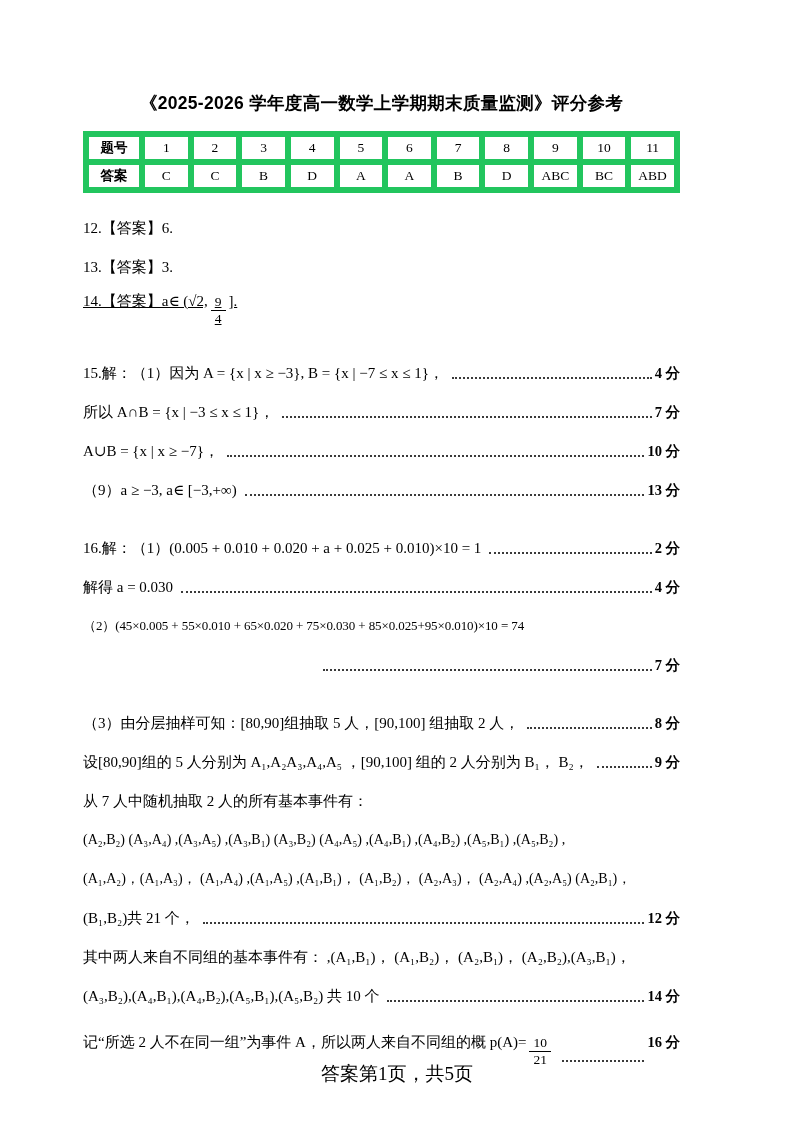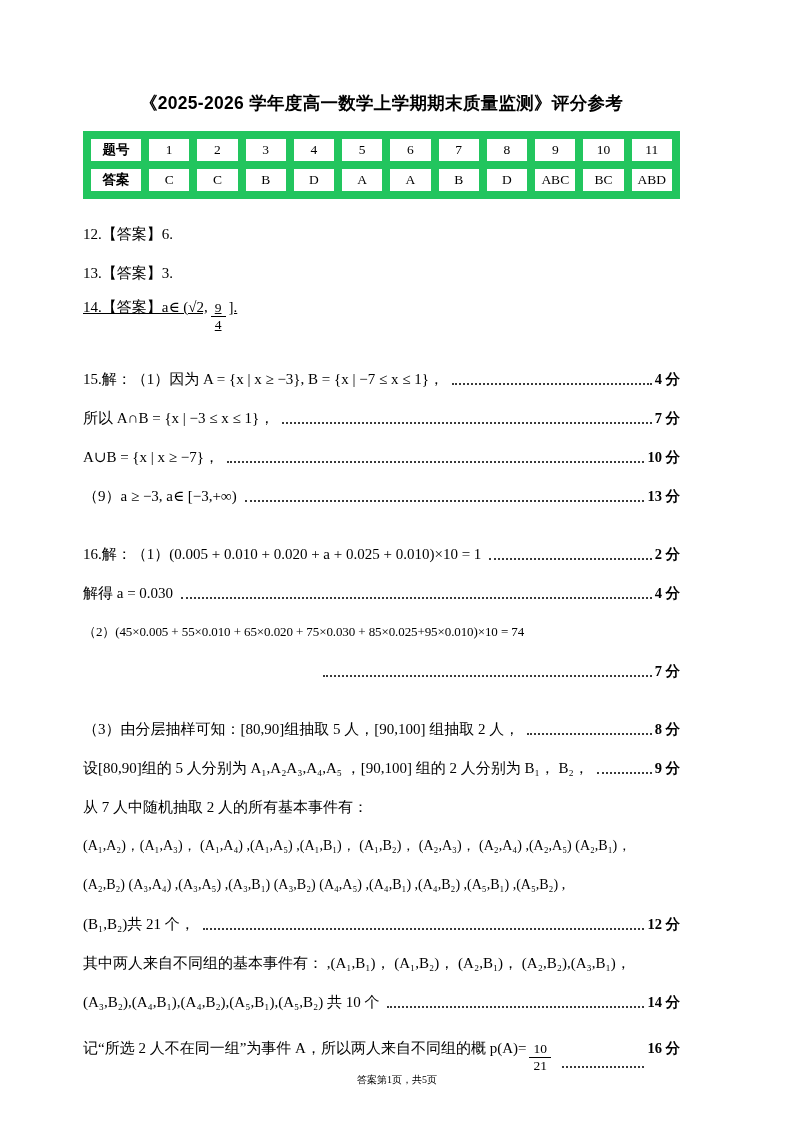--- a/index.html
+++ b/index.html
@@ -11,21 +11,21 @@
     overflow:hidden;
   }
   .title {
     text-align:center;
     font-family:"Liberation Sans","DejaVu Sans",sans-serif;
     font-weight:bold; font-size:17.5px; letter-spacing:0.3px;
     margin:0 0 15px 0; line-height:26px;
   }
   table.answers { width:100%; border-collapse:collapse; table-layout:fixed; }
   table.answers td {
-    border:8px solid #22c55e; height:22px; text-align:center;
+    border:6px solid #22c55e; height:22px; text-align:center;
     font-size:13.5px; padding:0;
     font-family:"Liberation Serif","DejaVu Serif",serif;
   }
   table.answers td.hdr {
     font-family:"Liberation Sans","DejaVu Sans",sans-serif;
     font-weight:bold; width:50px; font-size:13.5px;
   }
   .line {
     display:flex; align-items:baseline; white-space:nowrap;
     margin-top:17px; font-size:15px; line-height:22px;
@@ -41,21 +41,21 @@
   .score { font-size:14.5px;font-weight:bold; }
   .enum { font-size:14px; }
   .tight { font-size:13px; letter-spacing:-0.1px; }
   .frac {
     display:inline-flex; flex-direction:column; text-align:center;
     line-height:1.15; font-size:13.5px; margin:0 3px;
   }
   .frac .den { border-top:1.4px solid #000; padding:0 4px; }
   .footer {
     position:absolute; bottom:36px; left:0; width:100%;
-    text-align:center; font-size:10px;
+    text-align:center; font-size:19px;
   }
 </style>
 </head>
 <body>
 
 <div class="page">
 
   <div class="title">《2025-2026 学年度高一数学上学期期末质量监测》评分参考</div>
 
   <table class="answers">
@@ -153,24 +153,24 @@
   </div>
   <div class="line">
     <span>设[80,90]组的 5 人分别为 A₁,A₂A₃,A₄,A₅ ，[90,100] 组的 2 人分别为 B₁， B₂，</span>
     <span class="leader"></span>
     <span class="score">9 分</span>
   </div>
   <div class="line">
     <span>从 7 人中随机抽取 2 人的所有基本事件有：</span>
   </div>
   <div class="line enum">
-    <span>(A₁,A₂)，(A₁,A₃)， (A₁,A₄) ,(A₁,A₅) ,(A₁,B₁)， (A₁,B₂)， (A₂,A₃)， (A₂,A₄) ,(A₂,A₅) (A₂,B₁)，</span>
+    <span>(A₂,B₂) (A₃,A₄) ,(A₃,A₅) ,(A₃,B₁) (A₃,B₂) (A₄,A₅) ,(A₄,B₁) ,(A₄,B₂) ,(A₅,B₁) ,(A₅,B₂) ,</span>
   </div>
   <div class="line enum">
-    <span>(A₂,B₂) (A₃,A₄) ,(A₃,A₅) ,(A₃,B₁) (A₃,B₂) (A₄,A₅) ,(A₄,B₁) ,(A₄,B₂) ,(A₅,B₁) ,(A₅,B₂) ,</span>
+    <span>(A₁,A₂)，(A₁,A₃)， (A₁,A₄) ,(A₁,A₅) ,(A₁,B₁)， (A₁,B₂)， (A₂,A₃)， (A₂,A₄) ,(A₂,A₅) (A₂,B₁)，</span>
   </div>
   <div class="line">
     <span>(B₁,B₂)共 21 个，</span>
     <span class="leader"></span>
     <span class="score">12 分</span>
   </div>
   <div class="line">
     <span>其中两人来自不同组的基本事件有： ,(A₁,B₁)， (A₁,B₂)， (A₂,B₁)， (A₂,B₂),(A₃,B₁)，</span>
   </div>
   <div class="line">

